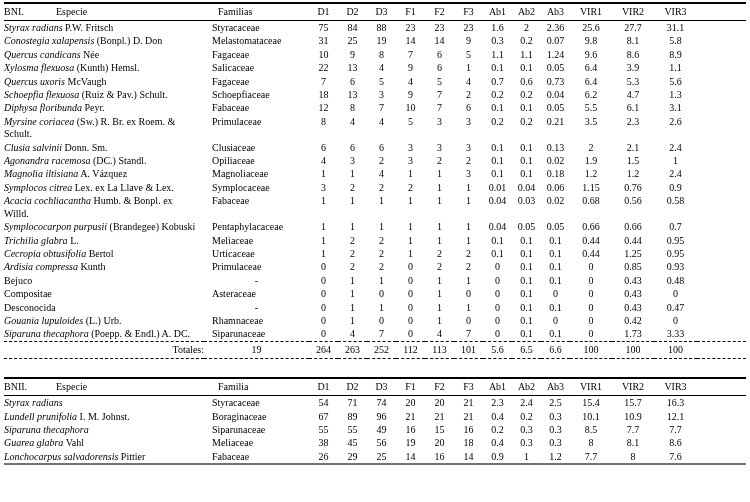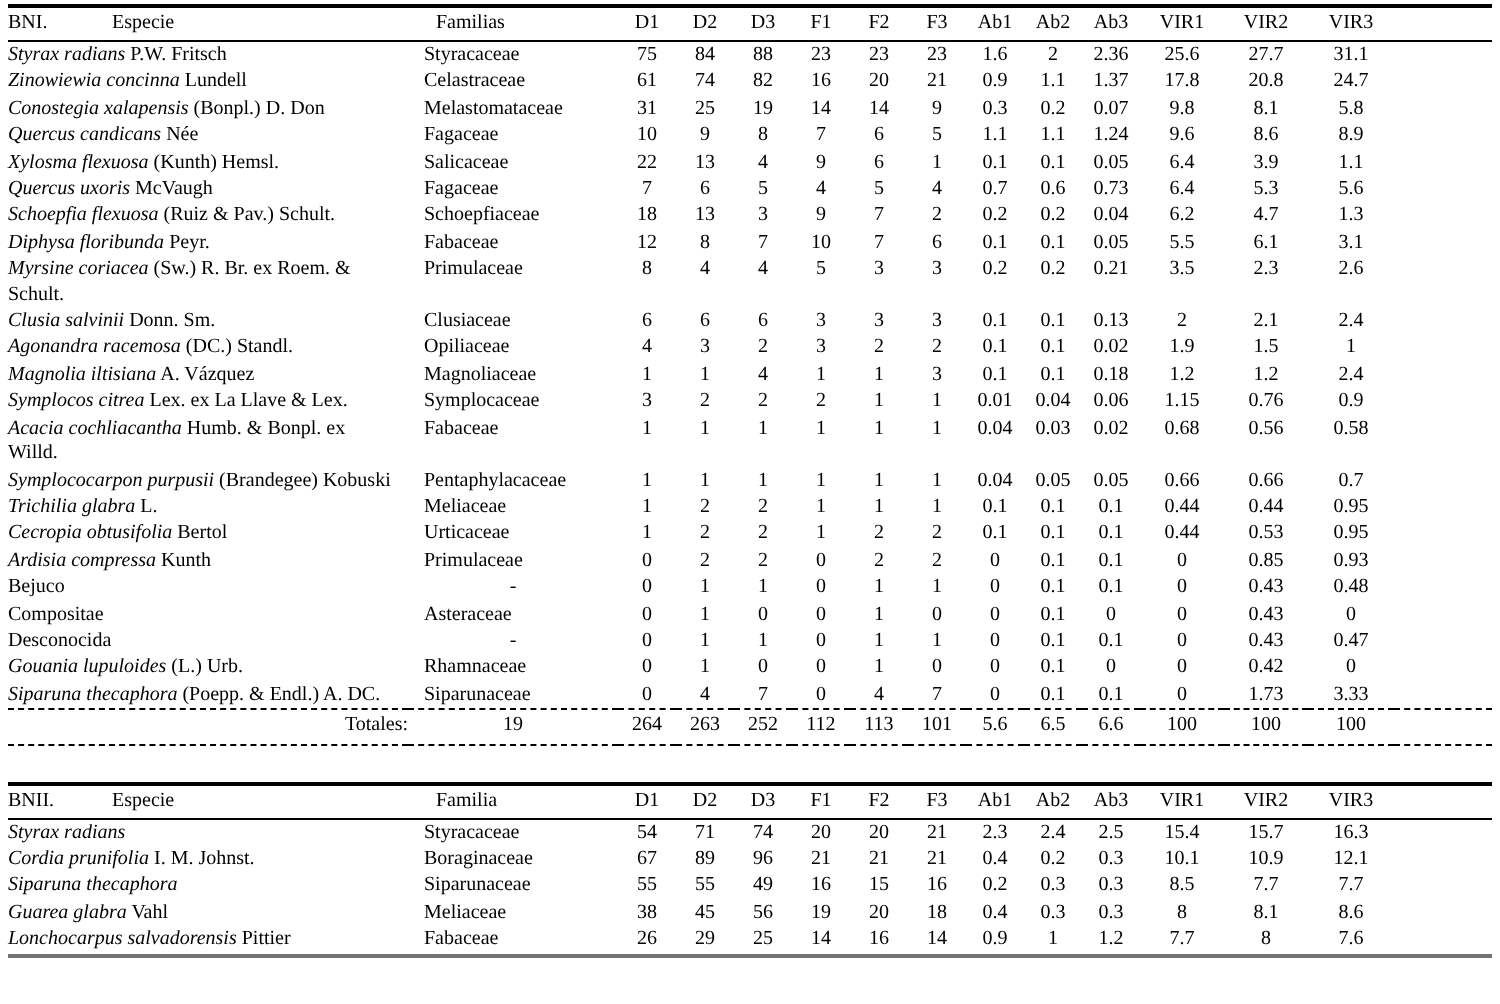--- a/index.html
+++ b/index.html
@@ -74,37 +74,20 @@
           <td class="num">23</td>
           <td class="num">1.6</td>
           <td class="num">2</td>
           <td class="num">2.36</td>
           <td class="num">25.6</td>
           <td class="num">27.7</td>
           <td class="num">31.1</td>
           <td class="fill"></td>
         </tr>
         <tr class="body-row">
-          <td class="sp"><i class="sp-i">Zinowiewia concinna</i> <span class="sp-r">Lundell</span></td>
-          <td class="fam">Celastraceae</td>
-          <td class="num">61</td>
-          <td class="num">74</td>
-          <td class="num">82</td>
-          <td class="num">16</td>
-          <td class="num">20</td>
-          <td class="num">21</td>
-          <td class="num">0.9</td>
-          <td class="num">1.1</td>
-          <td class="num">1.37</td>
-          <td class="num">17.8</td>
-          <td class="num">20.8</td>
-          <td class="num">24.7</td>
-          <td class="fill"></td>
-        </tr>
-        <tr class="body-row">
           <td class="sp"><i class="sp-i">Conostegia xalapensis</i> <span class="sp-r">(Bonpl.) D. Don</span></td>
           <td class="fam">Melastomataceae</td>
           <td class="num">31</td>
           <td class="num">25</td>
           <td class="num">19</td>
           <td class="num">14</td>
           <td class="num">14</td>
           <td class="num">9</td>
           <td class="num">0.3</td>
           <td class="num">0.2</td>
@@ -341,21 +324,21 @@
           <td class="num">1</td>
           <td class="num">2</td>
           <td class="num">2</td>
           <td class="num">1</td>
           <td class="num">2</td>
           <td class="num">2</td>
           <td class="num">0.1</td>
           <td class="num">0.1</td>
           <td class="num">0.1</td>
           <td class="num">0.44</td>
-          <td class="num">0.53</td>
+          <td class="num">1.25</td>
           <td class="num">0.95</td>
           <td class="fill"></td>
         </tr>
         <tr class="body-row">
           <td class="sp"><i class="sp-i">Ardisia compressa</i> <span class="sp-r">Kunth</span></td>
           <td class="fam">Primulaceae</td>
           <td class="num">0</td>
           <td class="num">2</td>
           <td class="num">2</td>
           <td class="num">0</td>
@@ -519,21 +502,21 @@
           <td class="num">21</td>
           <td class="num">2.3</td>
           <td class="num">2.4</td>
           <td class="num">2.5</td>
           <td class="num">15.4</td>
           <td class="num">15.7</td>
           <td class="num">16.3</td>
           <td class="fill"></td>
         </tr>
         <tr class="body-row">
-          <td class="sp"><i class="sp-i">Cordia prunifolia</i> <span class="sp-r">I. M. Johnst.</span></td>
+          <td class="sp"><i class="sp-i">Lundell prunifolia</i> <span class="sp-r">I. M. Johnst.</span></td>
           <td class="fam">Boraginaceae</td>
           <td class="num">67</td>
           <td class="num">89</td>
           <td class="num">96</td>
           <td class="num">21</td>
           <td class="num">21</td>
           <td class="num">21</td>
           <td class="num">0.4</td>
           <td class="num">0.2</td>
           <td class="num">0.3</td>

